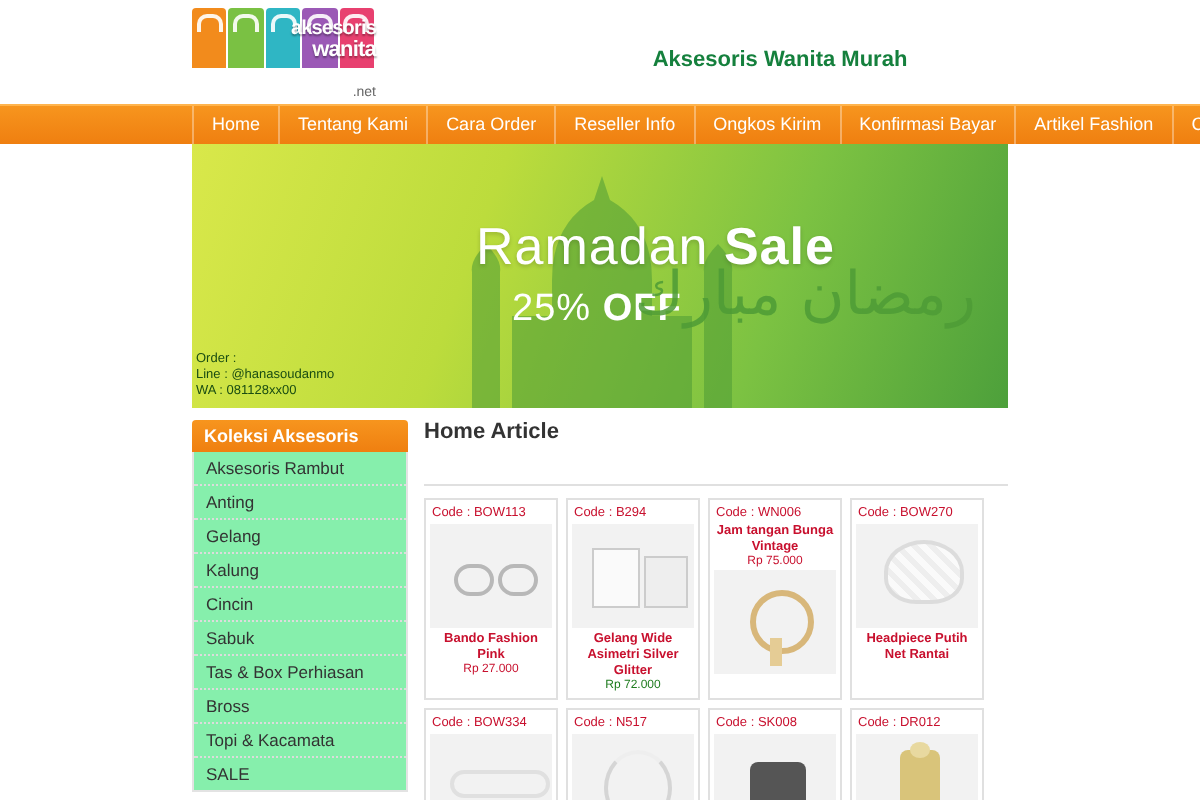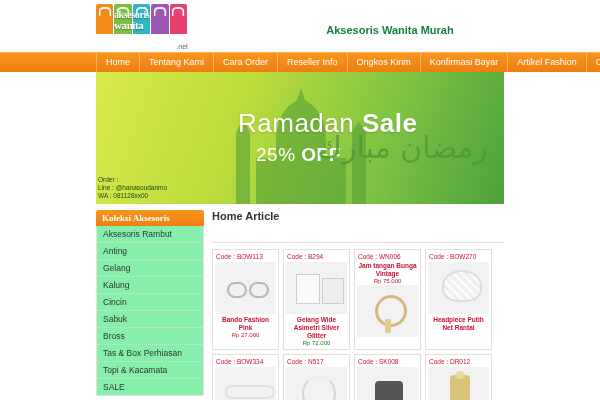--- a/index.html
+++ b/index.html
@@ -49,31 +49,30 @@
     left: 50%;
     top: 3px;
     transform: translateX(-50%);
     width: 9px; height: 7px;
     border: 2px solid rgba(255,255,255,0.9);
     border-bottom: none;
     border-radius: 5px 5px 0 0;
   }
   .logo-text {
     position: absolute;
-    left: 16px; top: 6px;
+    left: 0; top: 6px;
     width: 92px;
     color: #ffffff;
     font-size: 10px;
     font-weight: bold;
     letter-spacing: -0.4px;
     line-height: 10px;
-    text-align: left;
+    text-align: right;
     padding-left: 2px;
     text-shadow: 0 1px 1px rgba(0,0,0,0.35);
-    font-family: Liberation Serif, serif;
   }
   .logo-text .l2 { font-size: 11px; }
   .logo-net {
     position: absolute;
     right: 0; bottom: 0;
     font-size: 7px;
     color: #666;
   }
   .head-titles {
     margin-left: 104px;
@@ -169,21 +168,20 @@
     padding-top: 6px;
   }
   .sidebar { width: 108px; }
   .sb-head {
     background: linear-gradient(#f7951e, #ef7f10);
     color: #fff;
     font-size: 9px;
     font-weight: bold;
     padding: 3px 6px;
     border-radius: 2px 2px 0 0;
-    font-family: Liberation Serif, serif;
   }
   .sb-list {
     list-style: none;
     margin: 0 0 8px 0;
     padding: 0;
     border: 1px solid #e3e3e3;
     border-top: none;
   }
   .sb-list li {
     font-size: 8.5px;
@@ -381,22 +379,22 @@
 
     <div class="sidebar">
       <div class="sb-head">Koleksi Aksesoris</div>
       <ul class="sb-list">
         <li>Aksesoris Rambut</li>
         <li>Anting</li>
         <li>Gelang</li>
         <li>Kalung</li>
         <li>Cincin</li>
         <li>Sabuk</li>
+        <li>Tas &amp; Box Perhiasan</li>
         <li>Bross</li>
-        <li>Tas &amp; Box Perhiasan</li>
         <li>Topi &amp; Kacamata</li>
         <li>SALE</li>
       </ul>
 
     </div>
 
     <div class="main">
       <div class="main-title">Home Article</div>
       <div class="grid">
 

